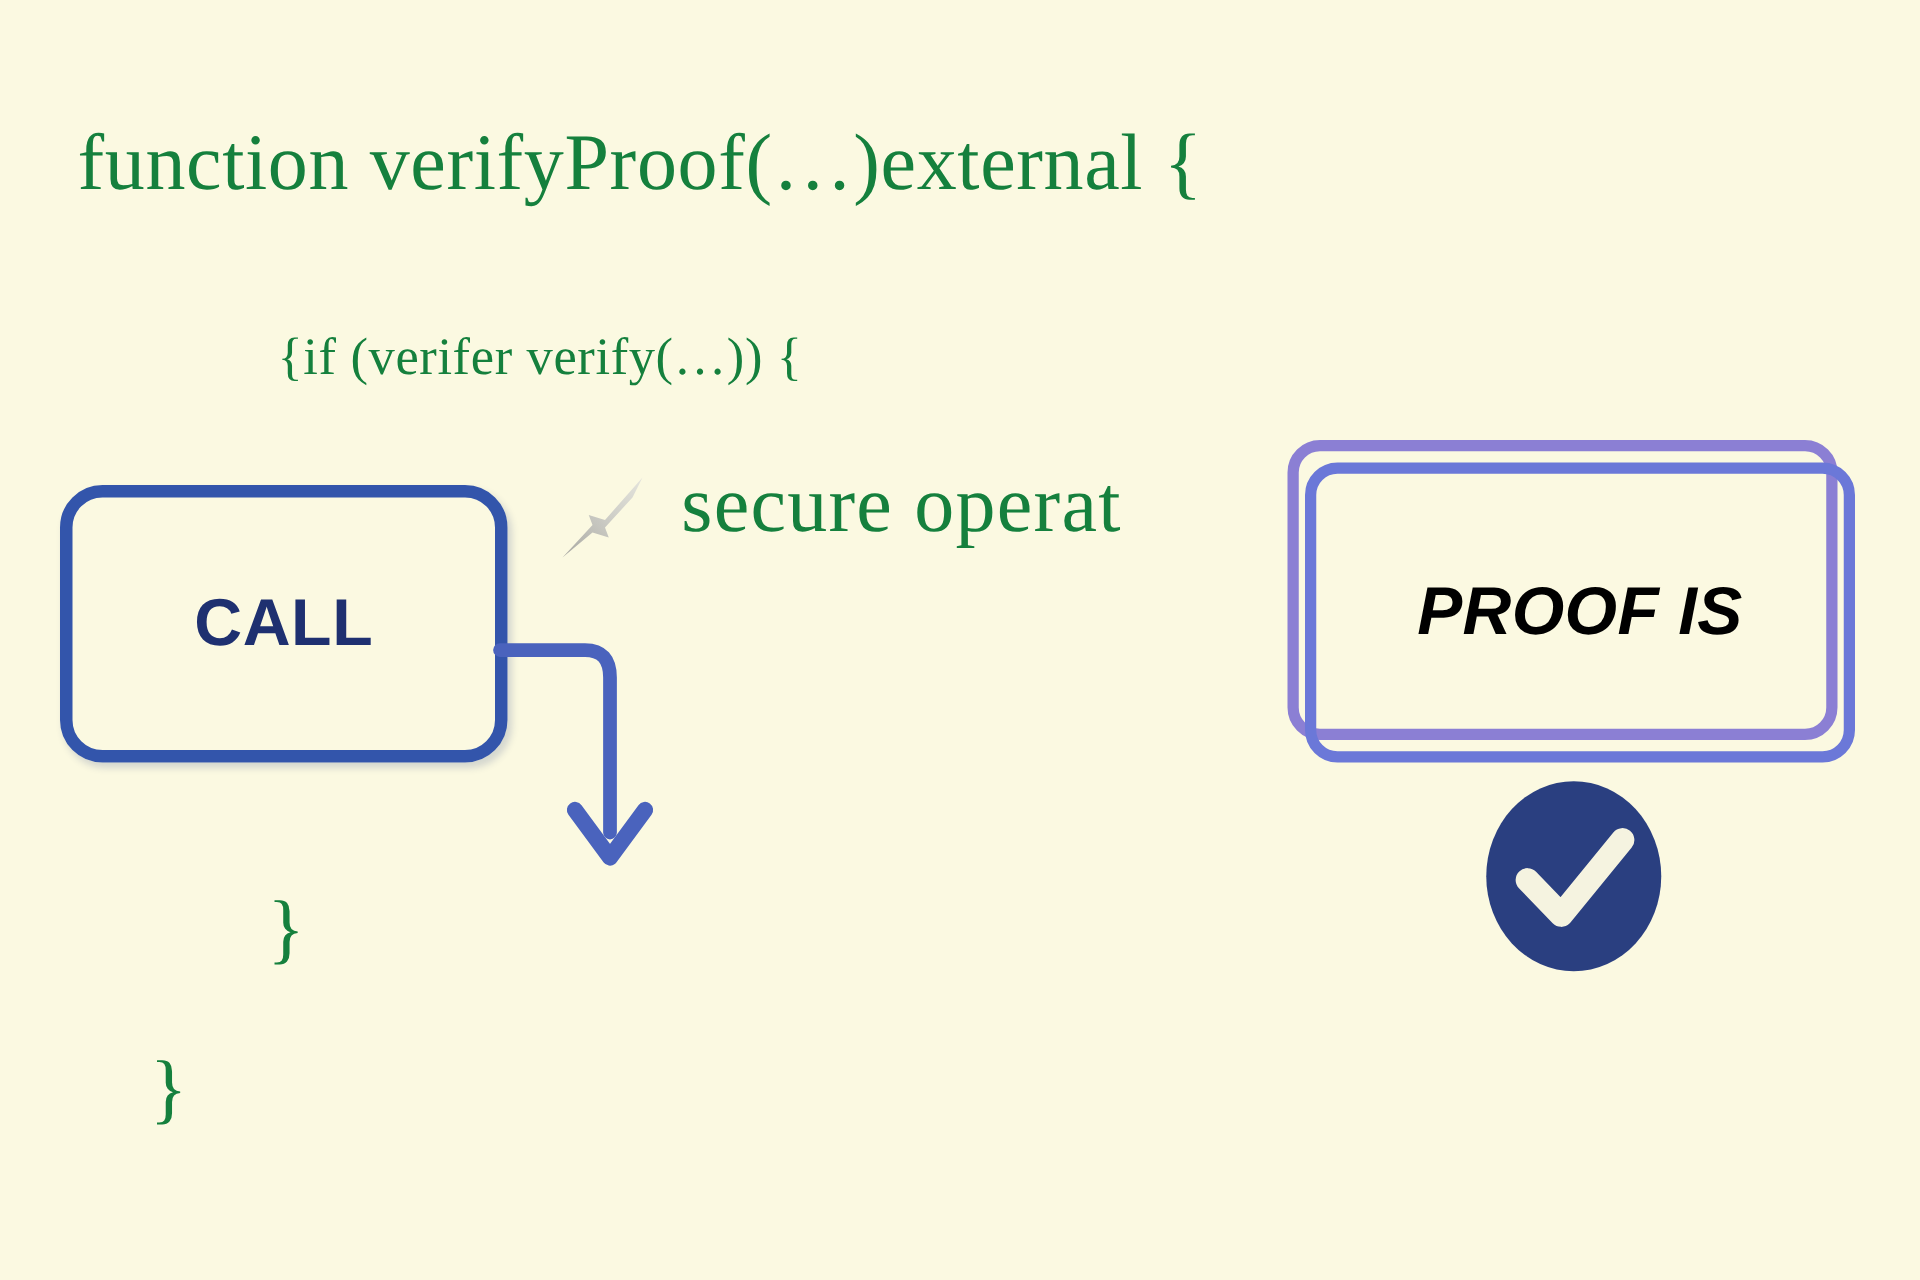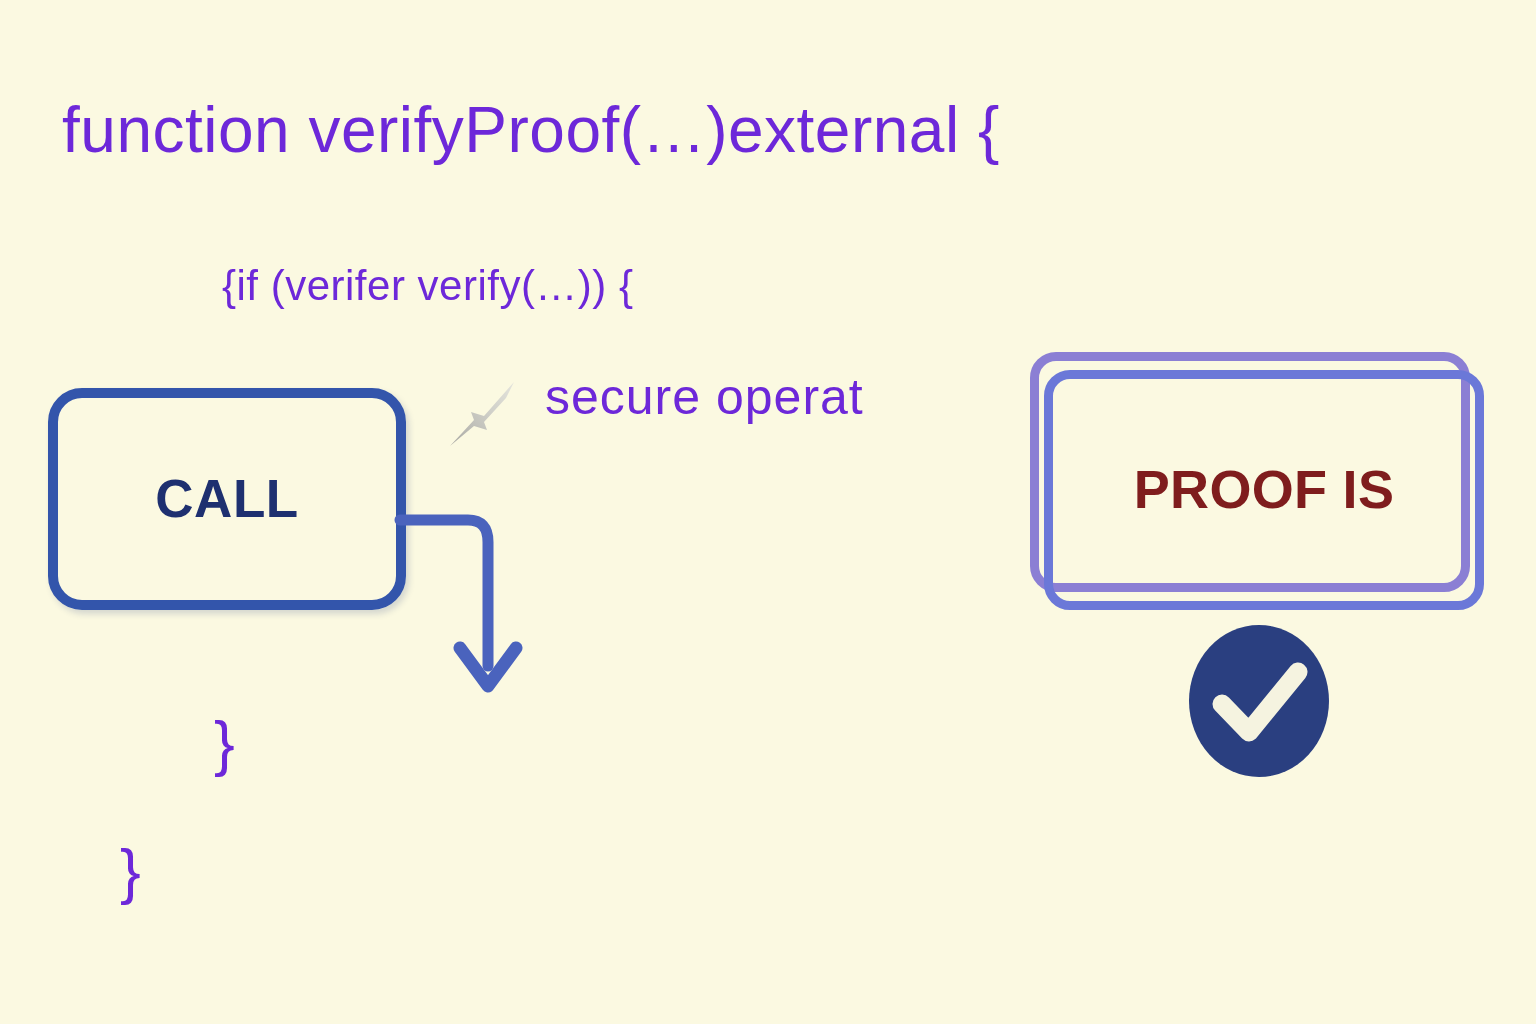--- a/index.html
+++ b/index.html
@@ -15,41 +15,41 @@
     position: relative;
     width: 1536px;
     height: 1024px;
     background: #fbf9e1;
     overflow: hidden;
   }
 
   
   .code-line {
     position: absolute;
-    font-family: Liberation Sans, sans-serif;
-    color: #6d28d9;
+    font-family: Liberation Serif, serif;
+    color: #15803d;
     white-space: pre;
     letter-spacing: 0.5px;
   }
   #code-line-1 {
     left: 62px;
     top: 98px;
     font-size: 64px;
     line-height: 1;
   }
   #code-line-2 {
     left: 222px;
     top: 265px;
     font-size: 42px;
     line-height: 1;
   }
   #code-line-3 {
     left: 545px;
     top: 372px;
-    font-size: 50px;
+    font-size: 64px;
     line-height: 1;
     letter-spacing: 1px;
   }
   #code-line-4 {
     left: 214px;
     top: 712px;
     font-size: 62px;
     line-height: 1;
   }
   #code-line-5 {
@@ -140,26 +140,27 @@
     left: 26px;
     top: 18px;
     width: 440px;
     height: 240px;
     display: flex;
     flex-direction: column;
     align-items: center;
     justify-content: center;
   }
   #proof-valid-badge .pv-line {
-    color: #7f1d1d;
+    color: #000000;
     font-weight: bold;
     font-size: 54px;
     line-height: 1.18;
     letter-spacing: 0.3px;
     text-align: center;
+    font-style: italic;
   }
 
   
   #check-circle-icon {
     position: absolute;
     left: 1186px;
     top: 622px;
     width: 146px;
     height: 158px;
   }

